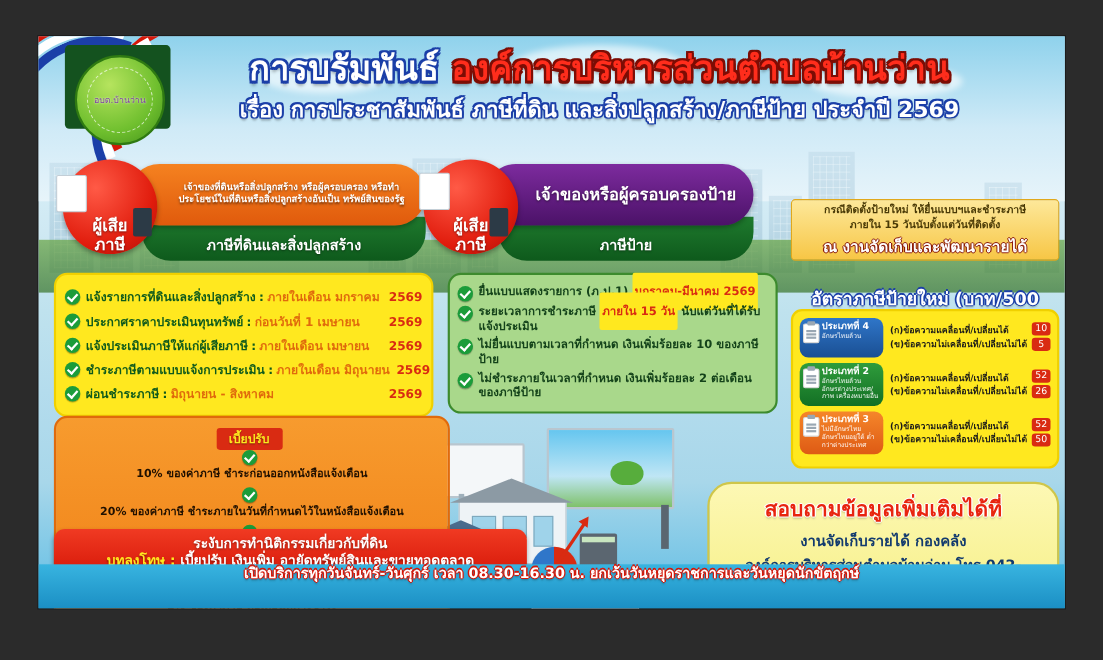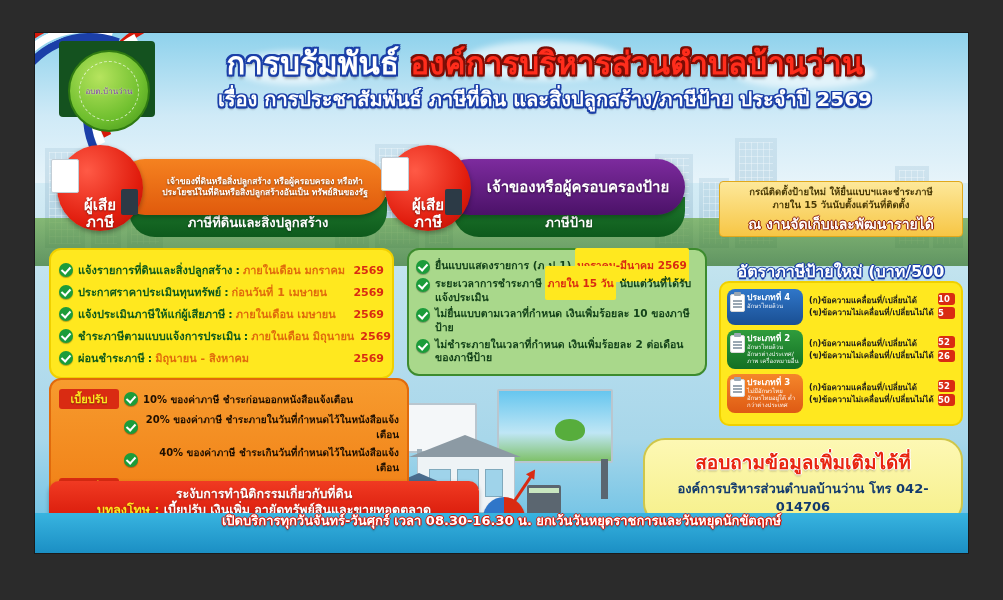--- a/index.html
+++ b/index.html
@@ -65,21 +65,21 @@
       0 3px 2px rgba(0,0,0,.3);}
 
   
   .payer-block{position:absolute;}
   .payer-circle{position:absolute;left:0;top:0;width:86px;height:86px;border-radius:50%;
     background:radial-gradient(circle at 35% 30%,#ff5a46,#e01b0c 65%,#a5110a);
     z-index:3;display:flex;flex-direction:column;align-items:center;justify-content:flex-end;
     box-shadow:0 2px 5px rgba(0,0,0,.35);}
   .payer-circle span{color:#fff;font-weight:bold;font-size:15px;line-height:1.15;
     text-shadow:0 1px 2px rgba(0,0,0,.45);}
-  .pill{position:absolute;top:14px;height:56px;border-radius:28px;z-index:2;
+  .pill{position:absolute;top:4px;height:56px;border-radius:28px;z-index:2;
     display:flex;align-items:center;box-shadow:0 2px 5px rgba(0,0,0,.3);}
   .pill.orange{background:linear-gradient(to bottom,#f58220,#e05a0c);}
   .pill.purple{background:linear-gradient(to bottom,#7d2b9e,#4b1268);}
   .pill p{margin:0;color:#fff;font-weight:bold;text-shadow:0 1px 2px rgba(0,0,0,.5);}
   .green-foot{position:absolute;border-radius:0 0 26px 26px;z-index:1;
     background:linear-gradient(to bottom,#1f7a2e,#0e5a1c);
     color:#fff;font-weight:bold;text-align:center;
     text-shadow:0 1px 2px rgba(0,0,0,.45);
     display:flex;align-items:flex-end;justify-content:center;padding-bottom:4px;box-sizing:border-box;}
   .doc-ico{position:absolute;z-index:4;}
@@ -127,28 +127,28 @@
   .rcat .cname{font-size:8.5px;font-weight:bold;line-height:1.1;}
   .rcat .cdesc{font-size:6px;line-height:1.15;margin-top:1px;opacity:.95;}
   .clip{position:absolute;left:3px;top:5px;width:13px;height:16px;background:#fff;border-radius:2px;
     border:1px solid #d8d8d8;}
   .clip::before{content:"";position:absolute;left:3px;top:-3px;width:7px;height:4px;background:#9aa7b3;border-radius:1px;}
   .clip::after{content:"";position:absolute;left:2px;top:5px;width:9px;height:1.5px;background:#9aa7b3;
     box-shadow:0 3px 0 #9aa7b3,0 6px 0 #9aa7b3;}
   .rlines{flex:1;padding-left:6px;}
   .rline{font-size:8px;font-weight:bold;color:#1a1a1a;line-height:1.45;white-space:nowrap;}
   .rnums{flex:none;width:17px;}
-  .rnum{background:#d92b12;color:#fff;font-size:8.5px;font-weight:bold;text-align:left;
+  .rnum{background:#d92b12;color:#fff;font-size:8.5px;font-weight:normal;text-align:center;
     border-radius:3px;padding:1px 0;margin-bottom:2px;}
 
   
   #penalty{position:absolute;left:14px;top:345px;width:360px;
     background:linear-gradient(to bottom,#f79b2e,#f07f15);border:2px solid #e06a0c;border-radius:12px;
     padding:6px 8px;box-sizing:border-box;}
-  .prow{display:flex;align-items:center;margin:3px 0;font-size:10px;font-weight:bold;color:#2b1500;}
+  .prow{display:flex;align-items:center;margin:3px 0;font-size:10px;font-weight:bold;color:#2b1500;flex-direction:column;}
   .ptag{flex:none;width:60px;margin-right:5px;background:#d92b12;color:#ffe81f;
     font-size:11px;font-weight:bold;text-align:center;border-radius:3px;padding:1px 0;
     text-shadow:0 1px 1px rgba(0,0,0,.4);}
   .ptag.blank{background:transparent;}
   .ptext{color:#201000;text-align:right;}
 
   
   #punish{position:absolute;left:14px;top:448px;width:430px;
     background:linear-gradient(to bottom,#f03a22,#d61708);border-radius:10px;
     padding:5px 8px;box-sizing:border-box;text-align:center;
@@ -432,18 +432,19 @@
 
   <div id="punish">
     <div class="pl">ระงับการทำนิติกรรมเกี่ยวกับที่ดิน</div>
     <div class="pl">
       <span class="ptitle">บทลงโทษ : </span><span>เบี้ยปรับ เงินเพิ่ม อายัดทรัพย์สินและขายทอดตลาด</span>
     </div>
   </div>
 
   <div id="contact">
     <div class="c1">สอบถามข้อมูลเพิ่มเติมได้ที่</div>
+    <div class="c2">งานจัดเก็บรายได้ กองคลัง</div>
     <div class="c3">องค์การบริหารส่วนตำบลบ้านว่าน โทร 042-014706</div>
   </div>
 
   <div id="hours-strip"></div>
   <div id="hours">เปิดบริการทุกวันจันทร์-วันศุกร์ เวลา 08.30-16.30 น. ยกเว้นวันหยุดราชการและวันหยุดนักขัตฤกษ์</div>
 </div>
 
 </body></html>

